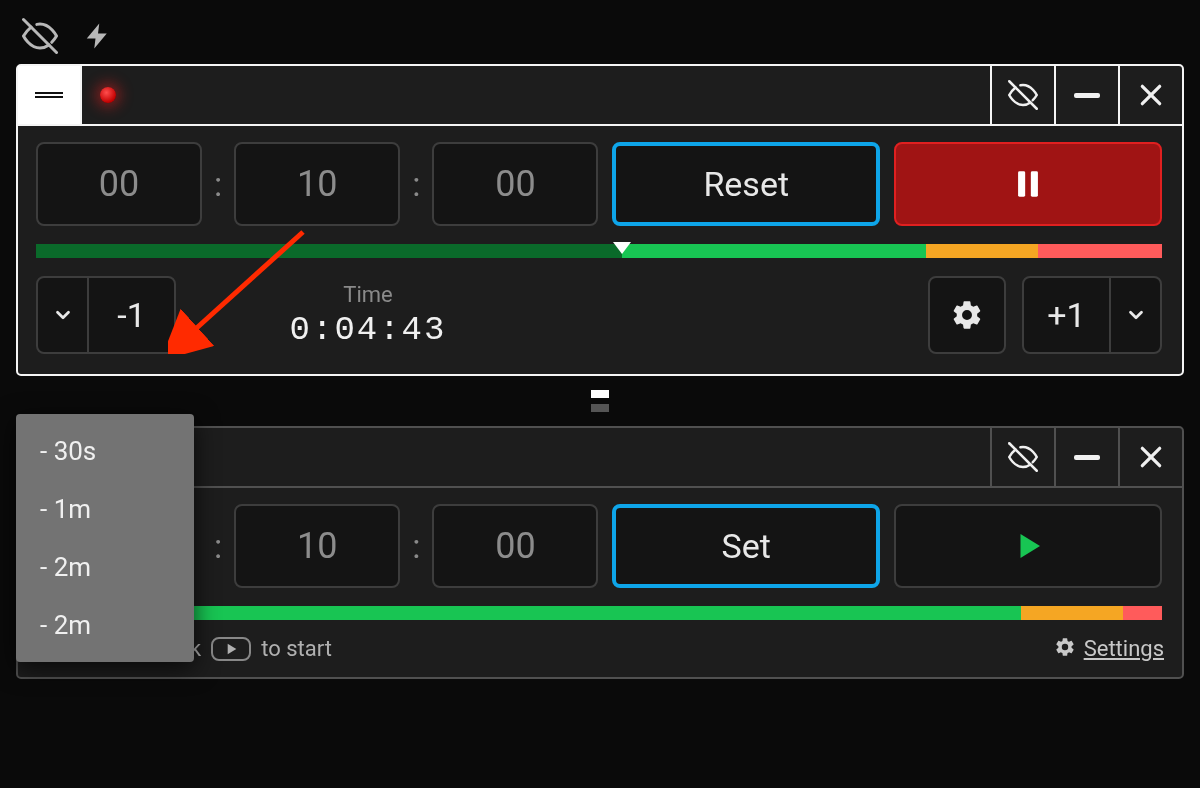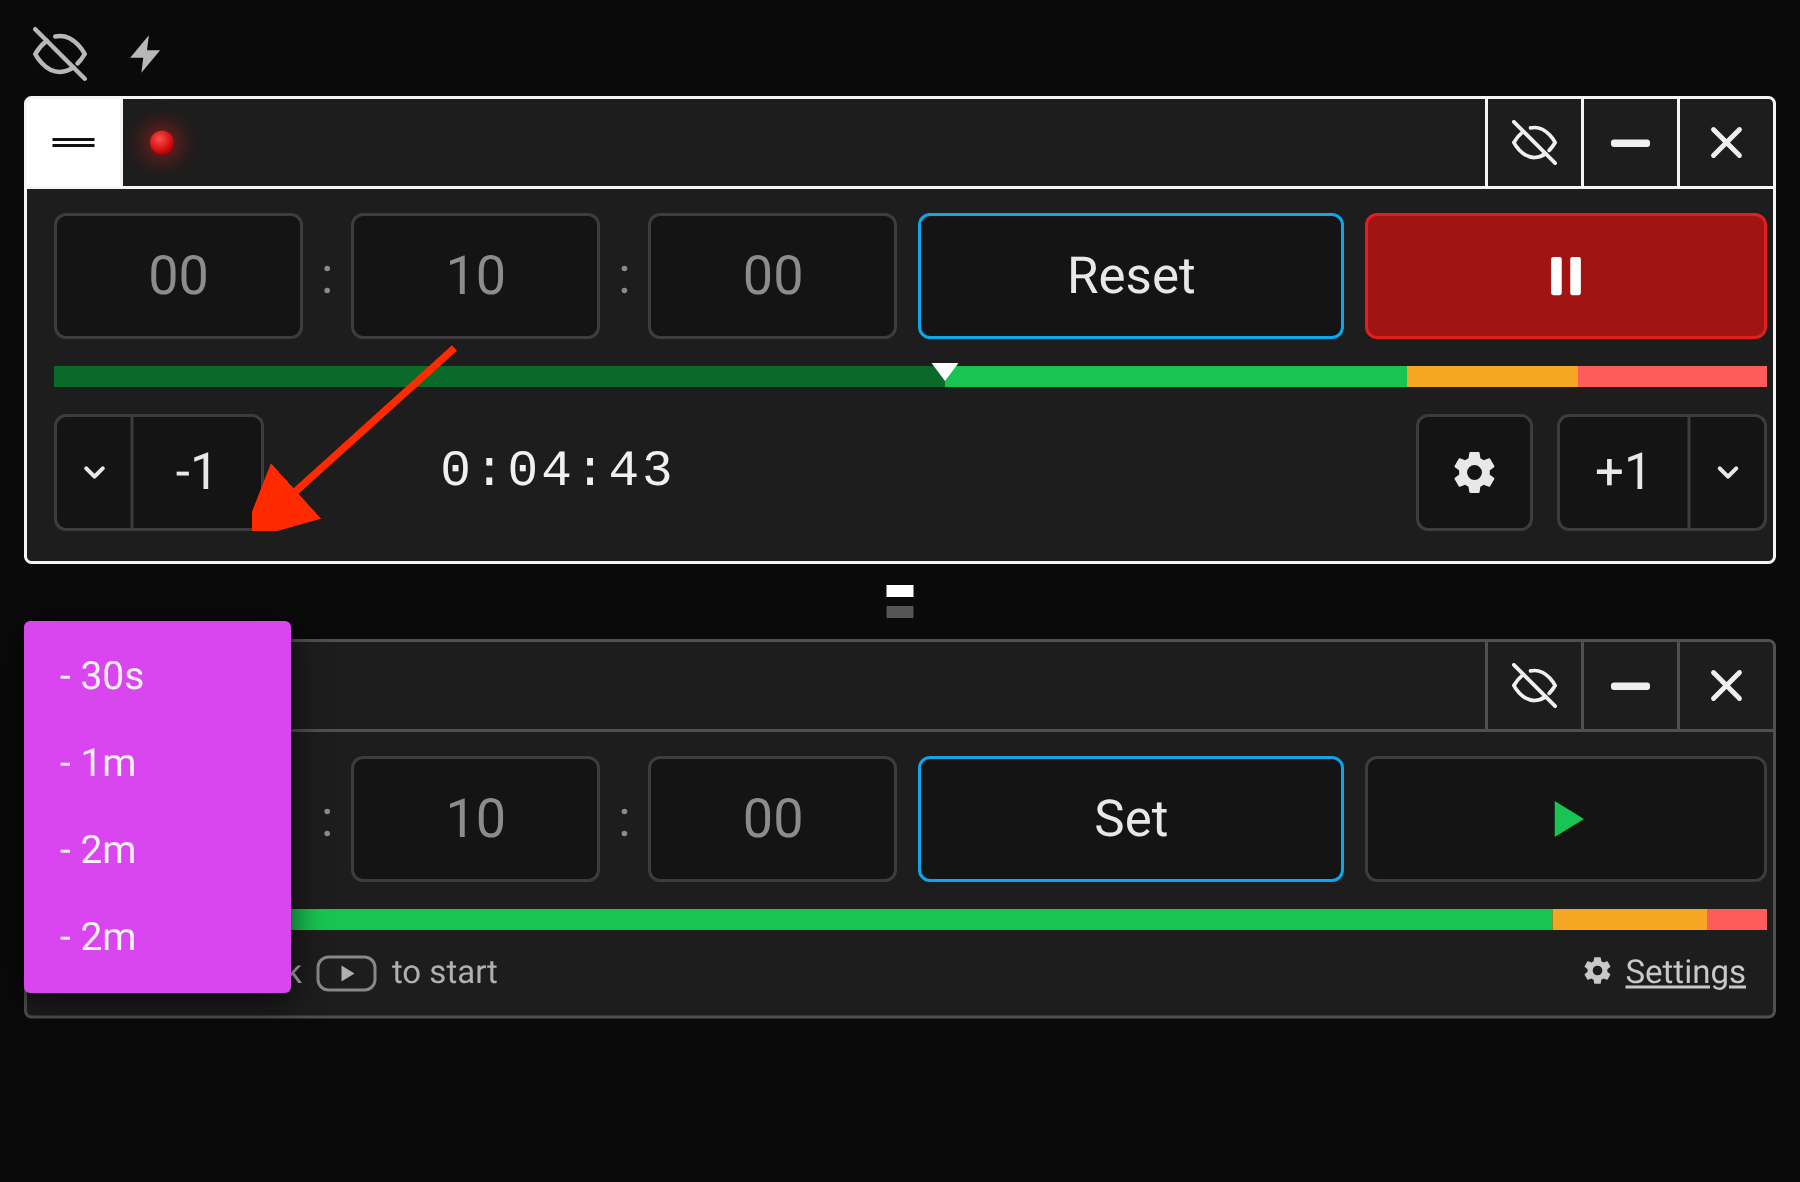--- a/index.html
+++ b/index.html
@@ -82,39 +82,39 @@
     display:flex; align-items:stretch;
   }
   .hdr-box {
     width:64px; border-left:2px solid #f5f5f5;
     display:flex; align-items:center; justify-content:center;
     color:#f0f0f0; cursor:pointer;
   }
   .panel-dark .hdr-box { border-left-color:#505050; }
   .minus-bar { width:26px; height:5px; background:#f0f0f0; border-radius:2px;}
 
-  .panel-body { padding: 16px 4px 0 18px; position:relative; }
+  .panel-body { padding: 16px 20px 0 18px; position:relative; }
 
   .time-row {
     display:flex; gap:14px; align-items:stretch;
   }
   .time-entry {
     display:flex; align-items:center; gap:12px;
   }
   .num-box {
     width:166px; height:84px;
     border:2px solid #3d3d3d; border-radius:8px;
     background:#141414;
     display:flex; align-items:center; justify-content:center;
     font-size:36px; color:#8c8c8c; font-weight:400;
     cursor:text;
   }
   .colon { font-size:34px; color:#8a8a8a; }
   .big-btn {
-    flex:1; height:84px; border:2px solid #0ea5e9; border-radius:8px;
+    flex:1; height:84px; border:4px solid #0ea5e9; border-radius:8px;
     background:#141414; display:flex; align-items:center; justify-content:center;
     font-size:34px; color:#e8e8e8; cursor:pointer;
   }
   .pause-btn {
     width:268px; height:84px; border-radius:8px;
     background:#a01414; border:2px solid #e02020;
     display:flex; align-items:center; justify-content:center;
     cursor:pointer;
   }
   .play-btn {
@@ -157,21 +157,21 @@
   .pair .sq-btn:first-child{ border-top-right-radius:0; border-bottom-right-radius:0; border-right-width:1px;}
   .pair .sq-btn:last-child{ border-top-left-radius:0; border-bottom-left-radius:0; border-left-width:1px;}
   .info-block { flex:1; text-align:center; }
   .info-label { font-size:22px; color:#8a8a8a; margin-bottom:4px;}
   .info-value { font-size:34px; font-family: Liberation Mono, monospace; color:#f0f0f0; letter-spacing:2px;}
   .gear-btn { width:78px; }
 
   
   .dropdown {
     position:absolute; left:16px; top:414px;
-    width:178px; background:#d946ef; border-radius:4px;
+    width:178px; background:#737373; border-radius:4px;
     box-shadow: 0 6px 24px rgba(0,0,0,0.7);
     padding:8px 0;
     z-index:100;
   }
   .dropdown-item {
     padding:14px 24px; font-size:26px; color:#f0f0f0; cursor:pointer;
   }
 
   
   .footer-row {
@@ -280,20 +280,21 @@
         <div class="pair">
           <div class="sq-btn chev-box">
             <svg width="22" height="22" viewBox="0 0 24 24" fill="none" stroke="currentColor" stroke-width="3" stroke-linecap="round" stroke-linejoin="round">
                 <polyline points="6 9 12 15 18 9"></polyline>
               </svg>
           </div>
           <div class="sq-btn num-btn">-1</div>
         </div>
 
         <div class="info-block">
+          <div class="info-label">Time</div>
           <div class="info-value">0:04:43</div>
         </div>
         <div class="info-block">
         </div>
 
         <div class="sq-btn gear-btn">
           <svg width="34" height="34" viewBox="0 0 24 24" fill="currentColor">
               <path d="M19.14 12.94a7.49 7.49 0 0 0 .05-.94 7.49 7.49 0 0 0-.05-.94l2.03-1.58a.5.5 0 0 0 .12-.64l-1.92-3.32a.5.5 0 0 0-.6-.22l-2.39.96a7.03 7.03 0 0 0-1.62-.94l-.36-2.54a.5.5 0 0 0-.5-.42h-3.84a.5.5 0 0 0-.5.42l-.36 2.54c-.58.24-1.12.55-1.62.94l-2.39-.96a.5.5 0 0 0-.6.22L2.66 8.84a.5.5 0 0 0 .12.64l2.03 1.58c-.03.31-.05.63-.05.94s.02.63.05.94l-2.03 1.58a.5.5 0 0 0-.12.64l1.92 3.32c.13.22.39.31.6.22l2.39-.96c.5.39 1.04.7 1.62.94l.36 2.54c.4.24.25.42.5.42h3.84c.25 0 .46-.18.5-.42l.36-2.54c.58-.24 1.12-.55 1.62-.94l2.39.96c.21.09.47 0 .6-.22l1.92-3.32a.5.5 0 0 0-.12-.64l-2.03-1.58zM12 15.5A3.5 3.5 0 1 1 12 8.5a3.5 3.5 0 0 1 0 7z"></path>
             </svg>
         </div>

